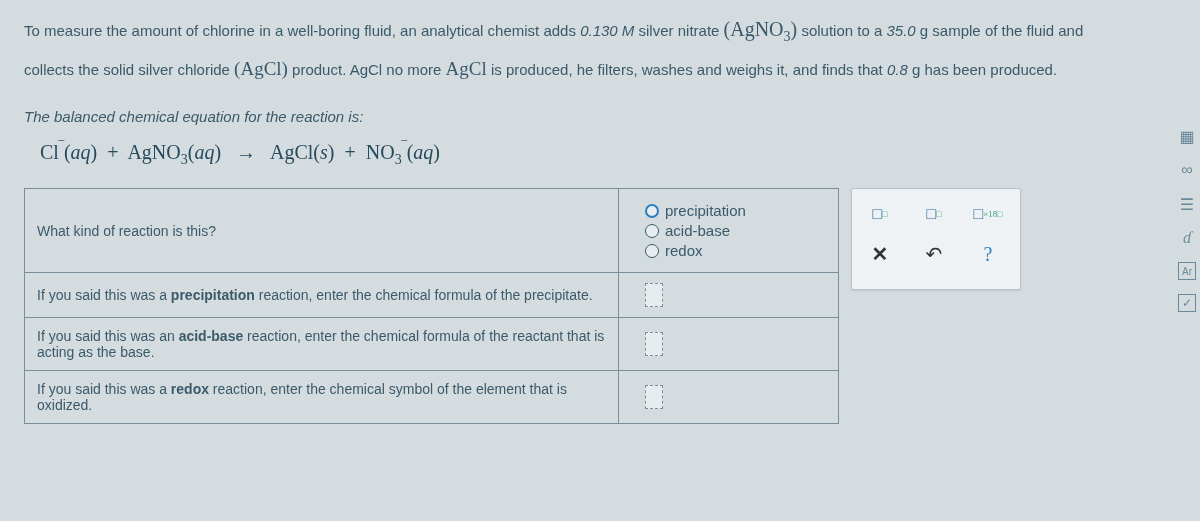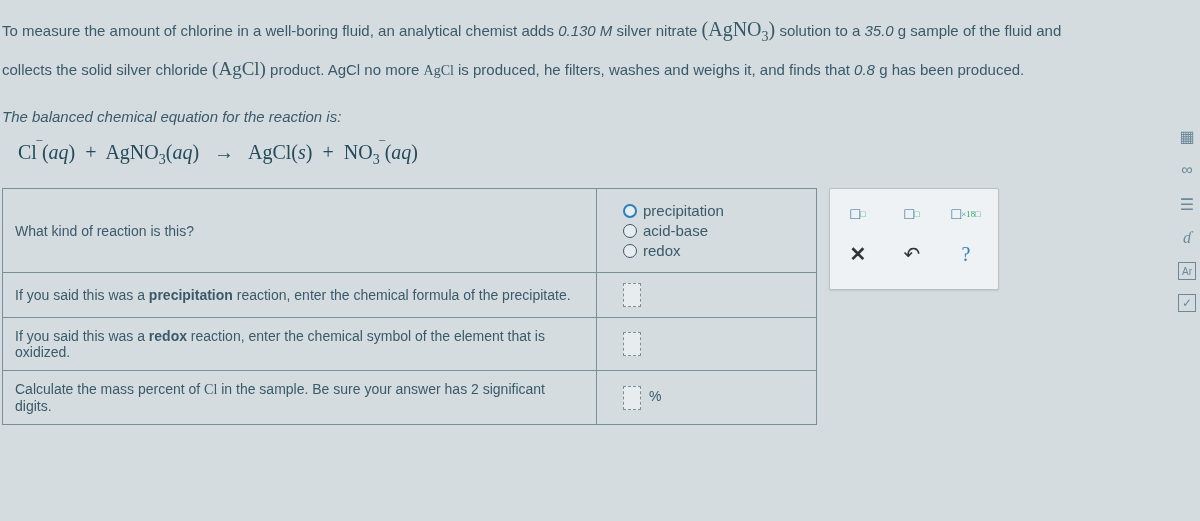--- a/index.html
+++ b/index.html
@@ -5,21 +5,21 @@
   * { box-sizing: border-box; margin: 0; padding: 0; }
   body {
     font-family: Arial, Helvetica, sans-serif;
     background: #d5dce0;
     width: 1200px;
     height: 521px;
     position: relative;
     overflow: hidden;
   }
   .main {
-    padding: 10px 2px;
+    padding: 10px 24px;
     color: #3a5a6a;
     font-size: 15px;
   }
   .problem p { line-height: 1.9; }
   .formula-row {
     font-family: "Times New Roman", serif;
     font-size: 20px;
     color: #244a5c;
     padding: 10px 16px 18px 16px;
   }
@@ -104,21 +104,21 @@
       <span style="font-family:'Times New Roman',serif;font-size:20px;">(AgNO<span class="sub">3</span>)</span>
       <span> solution to a </span>
       <span style="font-style:italic;">35.0</span>
       <span> g</span>
       <span> sample of the fluid and</span>
     </p>
     <p>
       <span>collects the solid silver chloride </span>
       <span style="font-family:'Times New Roman',serif;font-size:19px;">(AgCl)</span>
       <span> product. AgCl no more </span>
-      <span style="font-family:'Times New Roman',serif;font-size:14px;">AgCl</span>
+      <span style="font-family:'Times New Roman',serif;font-size:19px;">AgCl</span>
       <span> is produced, he filters, washes and weighs it, and finds that </span>
       <span style="font-style:italic;">0.8</span>
       <span> g</span>
       <span> has been produced.</span>
     </p>
     <p style="margin-top:16px;font-style:italic;">
       <span>The balanced chemical equation for the reaction is:</span>
     </p>
   </div>
 
@@ -155,33 +155,32 @@
       <tr>
         <td>
           If you said this was a <b>precipitation</b> reaction, enter the chemical formula of the precipitate.
         </td>
         <td class="ans">
           <span class="blank"></span>
         </td>
       </tr>
       <tr>
         <td>
-          If you said this was a <b>redox</b> reaction, enter the chemical symbol of the element that is oxidized.
+          If you said this was an <b>acid-base</b> reaction, enter the chemical formula of the reactant that is acting as the base.
         </td>
         <td class="ans">
           <span class="blank"></span>
         </td>
       </tr>
       <tr>
         <td>
-          Calculate the mass percent of <span style="font-family:'Times New Roman',serif;">Cl</span> in the sample. Be sure your answer has 2 significant digits.
+          If you said this was a <b>redox</b> reaction, enter the chemical symbol of the element that is oxidized.
         </td>
         <td class="ans">
           <span class="blank"></span>
-          <span class="unit">%</span>
         </td>
       </tr>
     </tbody>
       </table>
 
     <div class="palette">
       <div class="pal-row">
         <div class="pal-btn">□<span class="mini-sup">□</span></div>
         <div class="pal-btn">□<span class="mini-sub">□</span></div>
         <div class="pal-btn">□<span class="mini-sub">×18</span><span class="mini-sup">□</span></div>

